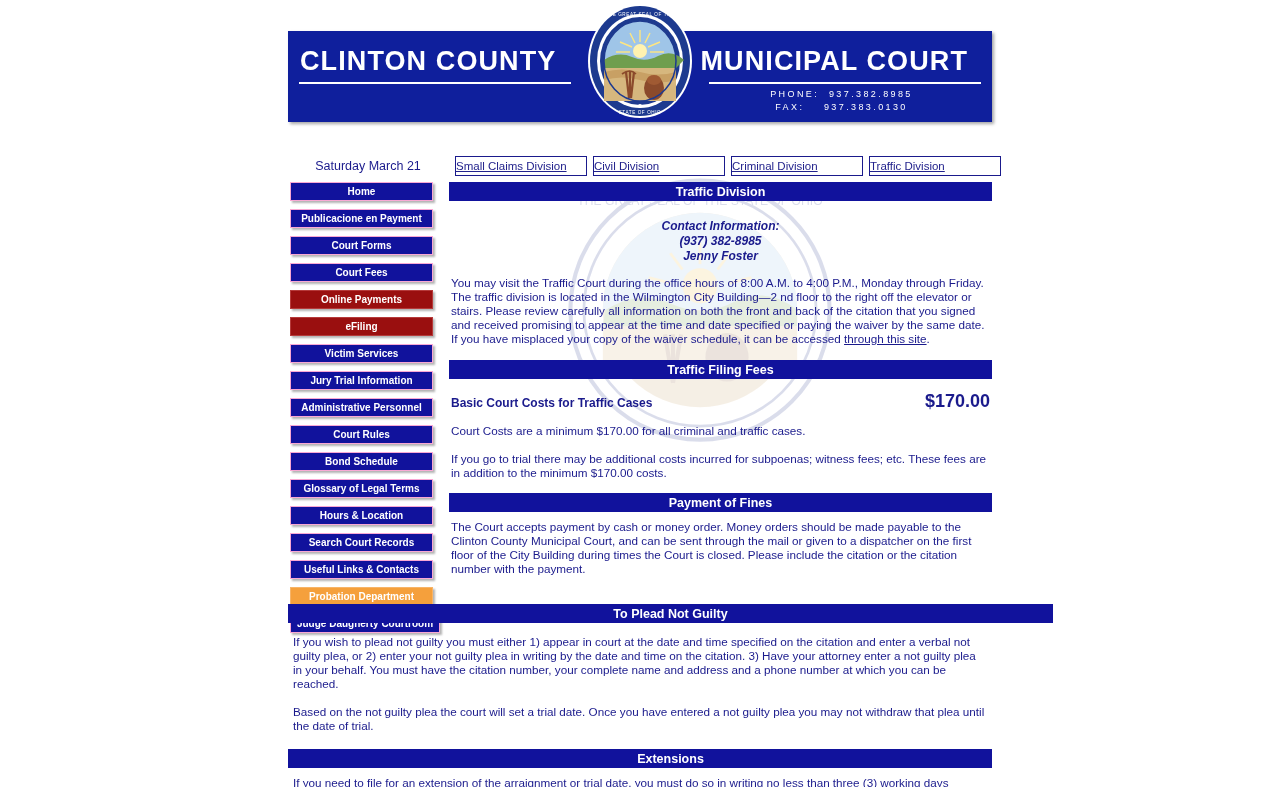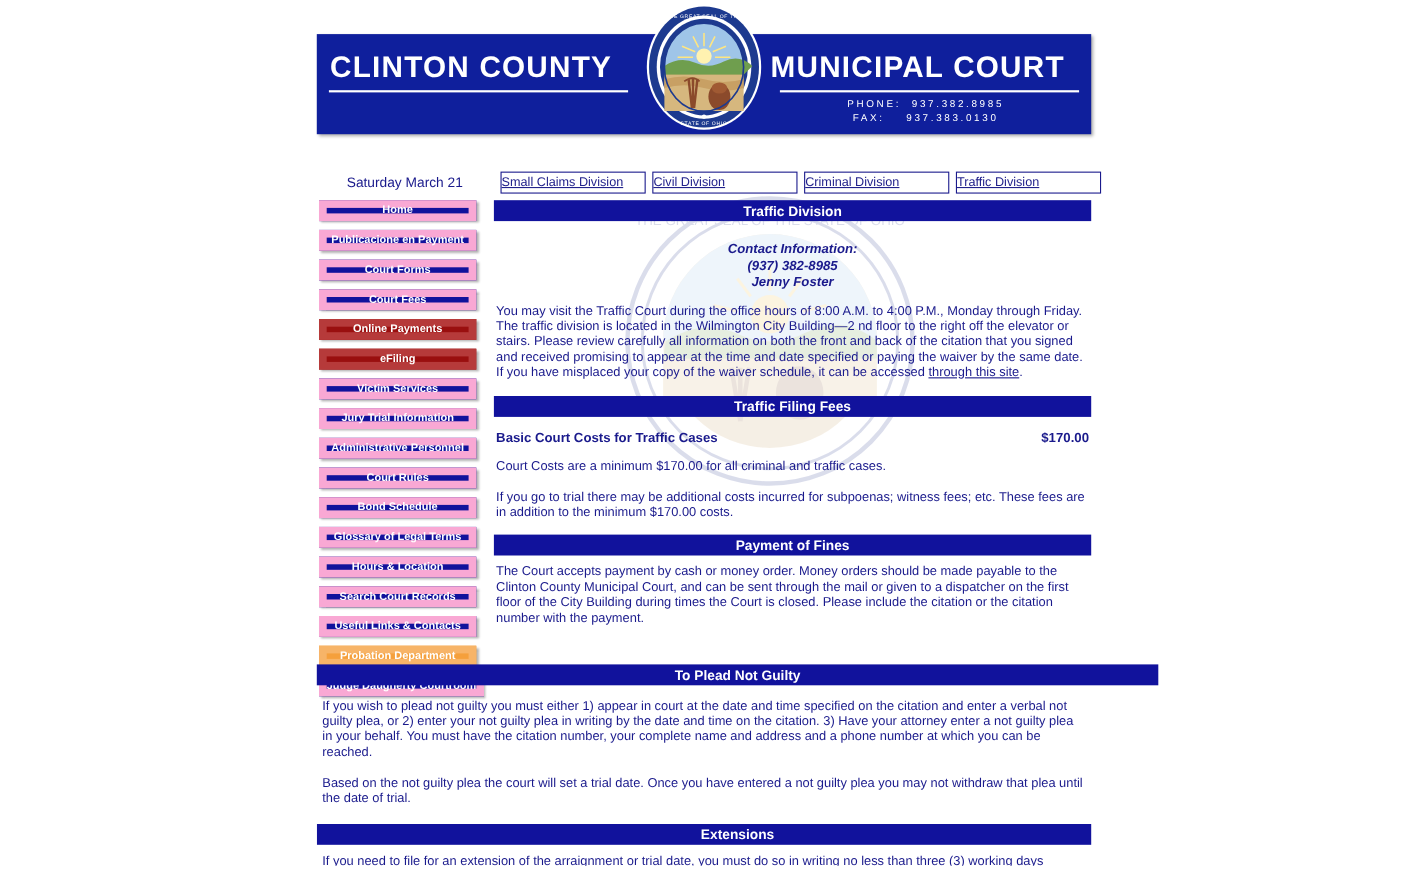--- a/index.html
+++ b/index.html
@@ -165,21 +165,21 @@
     left: 2px;
     top: 0;
     width: 145px;
   }
   .navbtn {
     position: relative;
     width: 143px;
     height: 19px;
     margin-bottom: 8px;
     background: #11129c;
-    border: 7px solid #f9a8d4;
+    border: 1px solid #f9a8d4;
     box-shadow: 2px 2px 2px rgba(0,0,0,0.3);
     display: flex;
     align-items: center;
     justify-content: center;
     cursor: pointer;
     box-sizing: border-box;
   }
   .navbtn span {
     color: #ffffff;
     font-size: 10px;
@@ -246,21 +246,21 @@
     align-items: baseline;
     padding: 12px 2px 4px 2px;
   }
   .feerow .label {
     color: #1a1a8c;
     font-size: 12px;
     font-weight: bold;
   }
   .feerow .amount {
     color: #1a1a8c;
-    font-size: 12px;
+    font-size: 18px;
     font-weight: bold;
   }
 
   
   .fullsec {
     position: relative;
     width: 704px;
     margin: 0 auto;
   }
   .fullsec .secbar { width: 765px; margin: 0 auto; }

